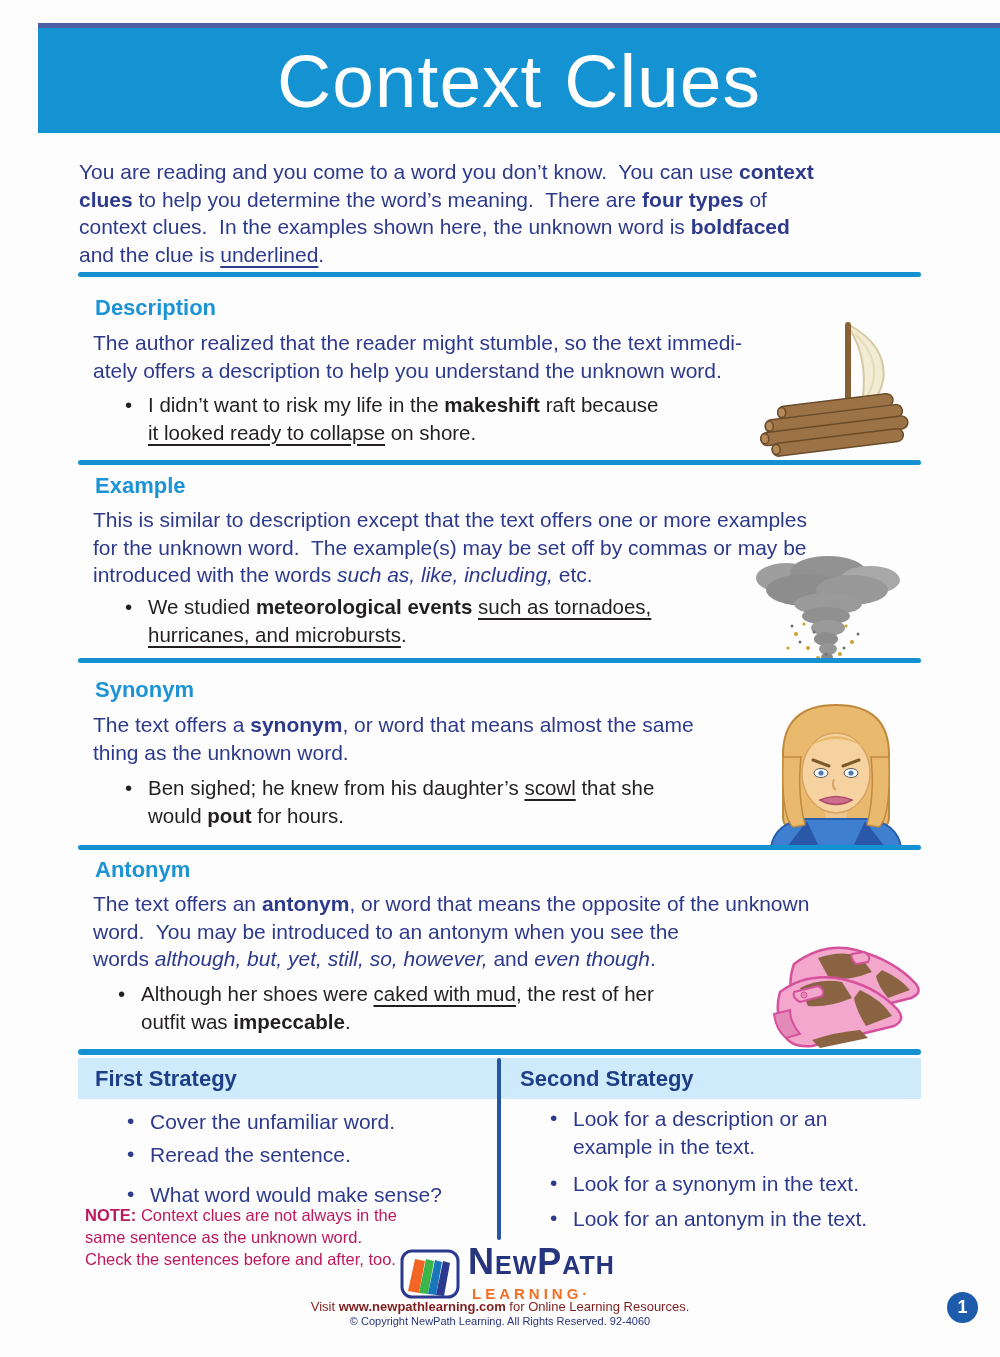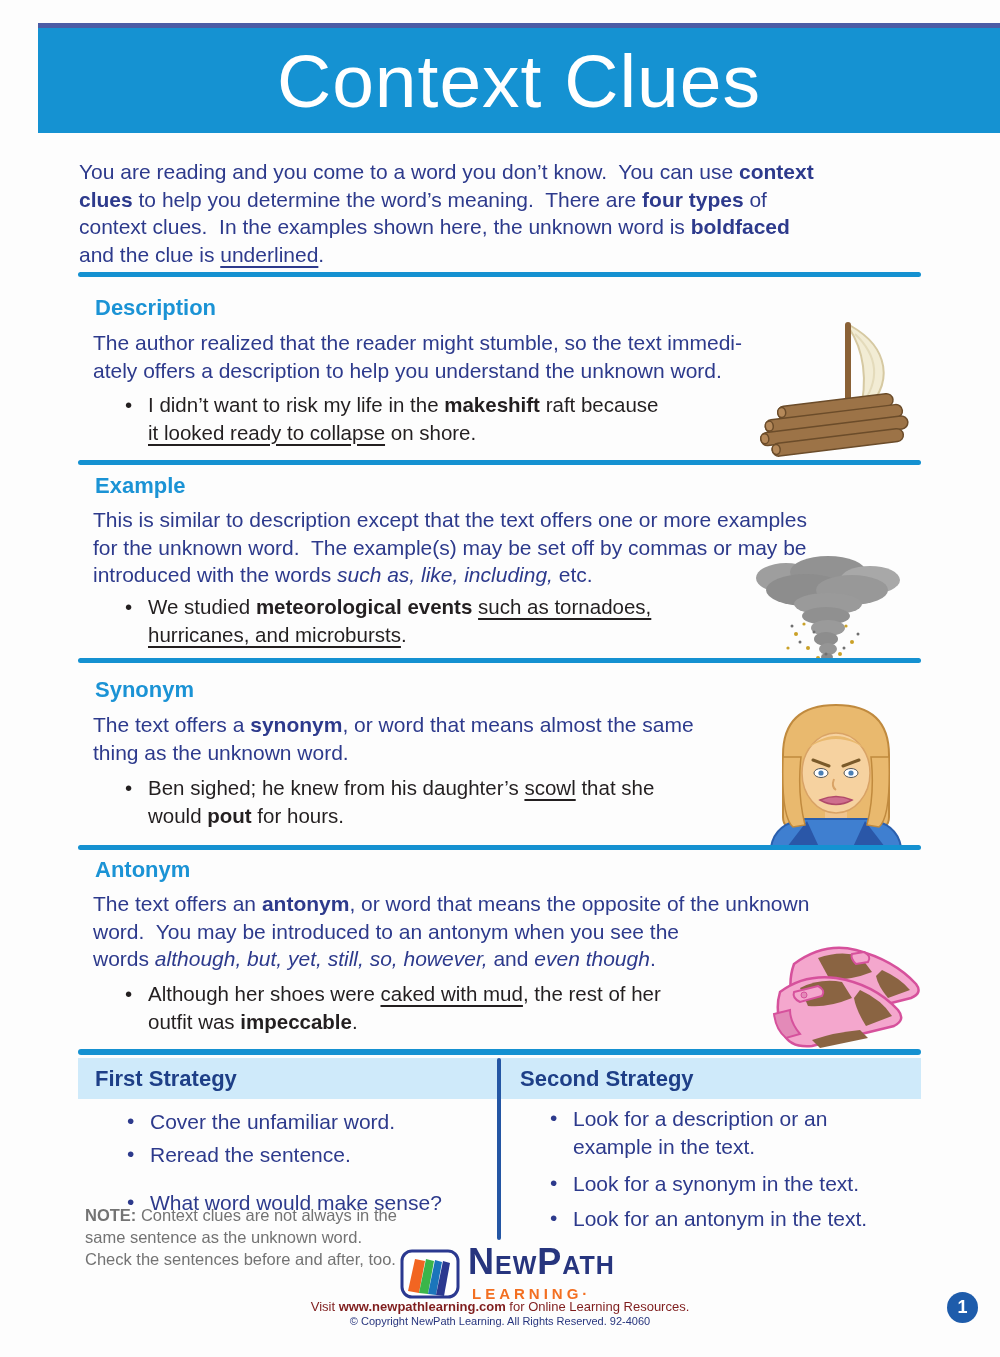--- a/index.html
+++ b/index.html
@@ -29,21 +29,21 @@
   .illus { position:absolute; }
 
   
   .strat-bar { position:absolute; left:78px; top:1058px; width:843px; height:41px; background:#cfeafa; }
   .strat-head { position:absolute; font-size:22px; font-weight:700; color:#1e3f87; top:1066px; }
   .strat-vline { position:absolute; left:497px; top:1058px; width:4px; height:182px; background:#2456a4; border-radius:2px; }
   .strat-item { position:relative; font-size:21px; line-height:28px; color:#2d3a8c; white-space:pre-line; padding-left:25px; margin-bottom:9px; }
   .strat-item::before { content:"•"; position:absolute; left:2px; top:-1px; color:#2d3a8c; }
   .strat-col { position:absolute; width:370px; }
 
-  .note { position:absolute; left:85px; top:1204px; width:340px; font-size:16.5px; line-height:22px; color:#737373; white-space:pre-wrap; }
+  .note { position:absolute; left:85px; top:1204px; width:340px; font-size:16.5px; line-height:22px; color:#be185d; white-space:pre-wrap; }
 
   
   .logo { position:absolute; left:400px; top:1246px; display:flex; align-items:center; }
   .logo-text { margin-left:8px; }
   .logo-name { font-variant:small-caps; font-size:36px; line-height:32px; color:#27357e; letter-spacing:1px;font-weight:bold; }
   .logo-sub { font-size:15px; font-weight:700; letter-spacing:4px; color:#f36f21; margin-top:7px; margin-left:4px; }
   .visit-line { position:absolute; left:0; top:1299px; width:1000px; text-align:center; font-size:13px; color:#7f1d1d; }
   .copyright-line { position:absolute; left:0; top:1315px; width:1000px; text-align:center; font-size:11px; color:#27357e; }
   .page-circle { position:absolute; left:947px; top:1292px; width:31px; height:31px; border-radius:50%; background:#1e5cab; color:#fff; font-size:18px; font-weight:700; display:flex; align-items:center; justify-content:center; }
 </style>
@@ -148,21 +148,21 @@
     <circle cx="88" cy="76" r="2.6" fill="#4a7fb5"></circle>
     <path d="M71 82 Q68 90 73 93" fill="none" stroke="#d9a366" stroke-width="2"></path>
     <path d="M57 103 Q73 96 89 103 Q73 112 57 103 Z" fill="#cf6f8e" stroke="#b04a6a" stroke-width="1.5"></path>
   </svg>
 
   <div class="divider" style="top:845px"></div>
   <div class="sec-heading" style="top:857px">Antonym</div>
   <div class="sec-body" style="top:890px; width:830px"><span>The text offers an </span><span class="b">antonym</span><span>, or word that means the opposite of the unknown
 word.  You may be introduced to an antonym when you see the
 words </span><span class="i">although, but, yet, still, so, however,</span><span> and </span><span class="i">even though</span><span>.</span></div>
-  <div class="bullet" style="left:125px; top:980px; width:620px"><span>Although her shoes were </span><span class="u">caked with mud</span><span>, the rest of her
+  <div class="bullet" style="left:118px; top:980px; width:620px"><span>Although her shoes were </span><span class="u">caked with mud</span><span>, the rest of her
 outfit was </span><span class="b">impeccable</span><span>.</span></div>
   <svg class="illus" style="left:760px; top:928px" width="178" height="122" viewBox="0 0 178 122">
     <g>
       <path d="M34 36 Q64 14 96 22 Q134 32 156 56 Q163 65 151 70 L64 92 Q42 96 36 84 Q26 58 34 36 Z" fill="#f4a7cd" stroke="#d6519c" stroke-width="2.5"></path>
       <path d="M58 30 Q80 22 100 28 L112 44 Q92 52 70 52 Z" fill="#8a6442"></path>
       <path d="M122 42 Q140 50 150 62 L128 70 Q118 58 116 48 Z" fill="#8a6442"></path>
       <path d="M92 26 L104 24 Q112 28 108 34 L96 36 Q90 30 92 26 Z" fill="#f4a7cd" stroke="#d6519c" stroke-width="2"></path>
     </g>
     <g>
       <path d="M20 64 Q44 46 76 50 Q114 56 138 82 Q146 92 134 98 L52 118 Q30 120 24 106 Q14 84 20 64 Z" fill="#f4a7cd" stroke="#d6519c" stroke-width="2.5"></path>
@@ -176,21 +176,21 @@
   </svg>
 
   <div class="divider" style="top:1049px; height:6px"></div>
   <div class="strat-bar"></div>
   <div class="strat-head" style="left:95px">First Strategy</div>
   <div class="strat-head" style="left:520px">Second Strategy</div>
   <div class="strat-vline"></div>
 
   <div class="strat-col" style="left:125px; top:1108px">
     <div class="strat-item" style="margin-bottom:5px">Cover the unfamiliar word.</div>
-    <div class="strat-item" style="margin-bottom:20px">Reread the sentence.</div>
+    <div class="strat-item" style="margin-bottom:12px">Reread the sentence.</div>
     <div class="strat-item">What word would make sense?</div>
   </div>
 
   <div class="strat-col" style="left:548px; top:1105px">
     <div class="strat-item">Look for a description or an
 example in the text.</div>
     <div class="strat-item" style="margin-bottom:7px">Look for a synonym in the text.</div>
     <div class="strat-item">Look for an antonym in the text.</div>
   </div>
 

